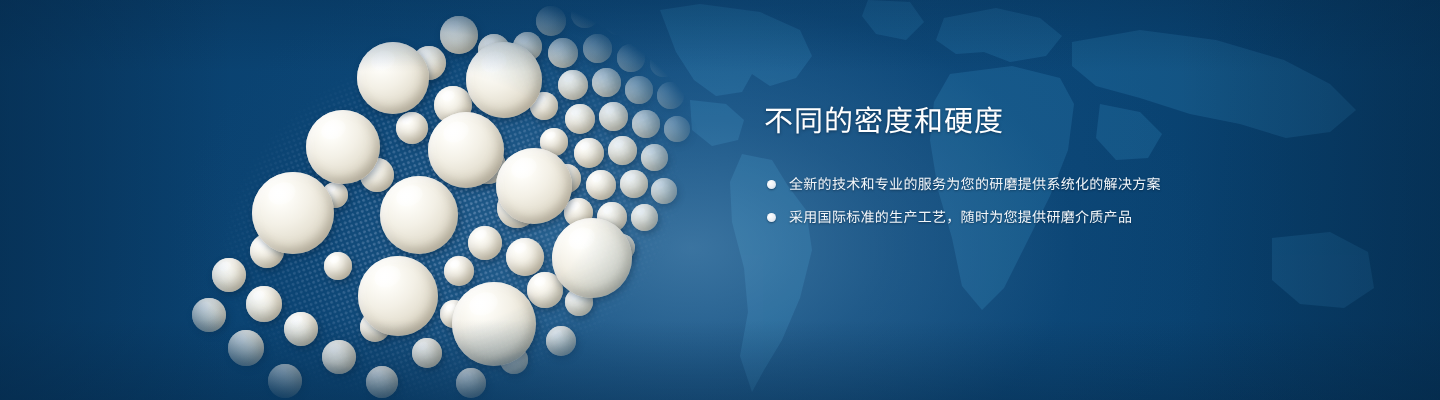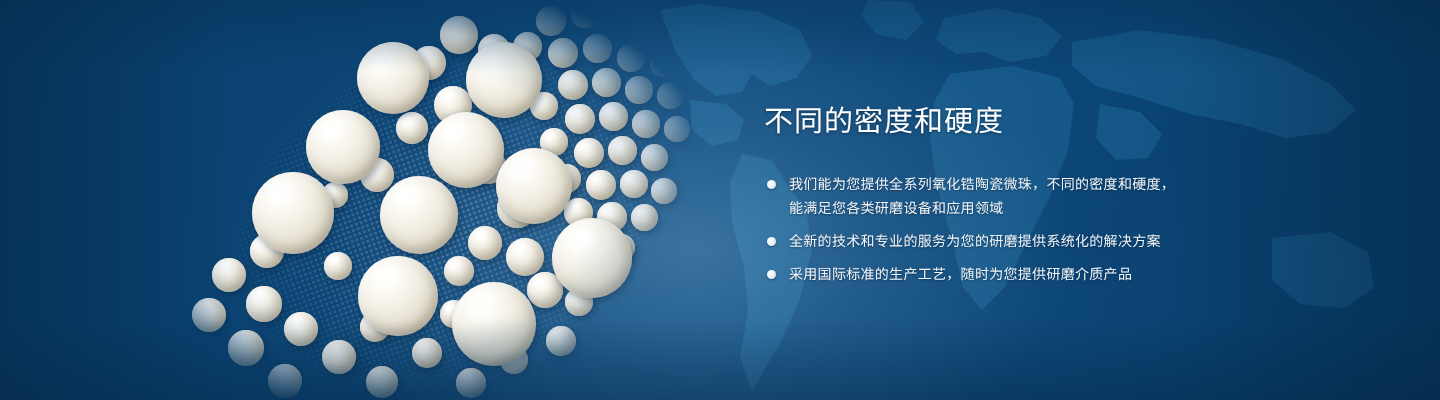--- a/index.html
+++ b/index.html
@@ -258,25 +258,20 @@
   </div>
 
   <div class="bg-vignette"></div>
 
   <div class="copy">
 
     <h1 class="headline">不同的密度和硬度</h1>
 
     <ul class="bullets">
 
-      <li class="bullet">
-        <span class="bullet-dot"></span>
-        <span class="bullet-text">我们能为您提供全系列氧化锆陶瓷微珠，不同的密度和硬度，</span>
-        <span class="bullet-line2">能满足您各类研磨设备和应用领域</span>
-      </li>
 
       <li class="bullet">
         <span class="bullet-dot"></span>
         <span class="bullet-text">全新的技术和专业的服务为您的研磨提供系统化的解决方案</span>
       </li>
 
       <li class="bullet">
         <span class="bullet-dot"></span>
         <span class="bullet-text">采用国际标准的生产工艺，随时为您提供研磨介质产品</span>
       </li>

